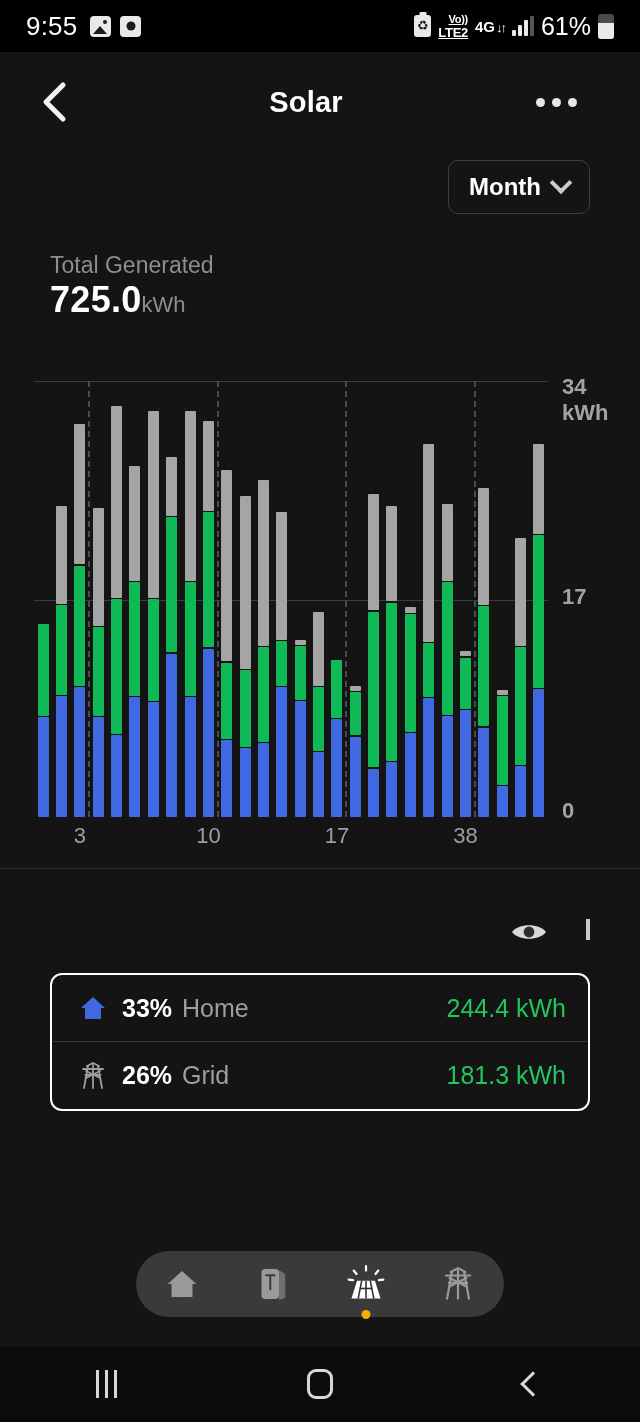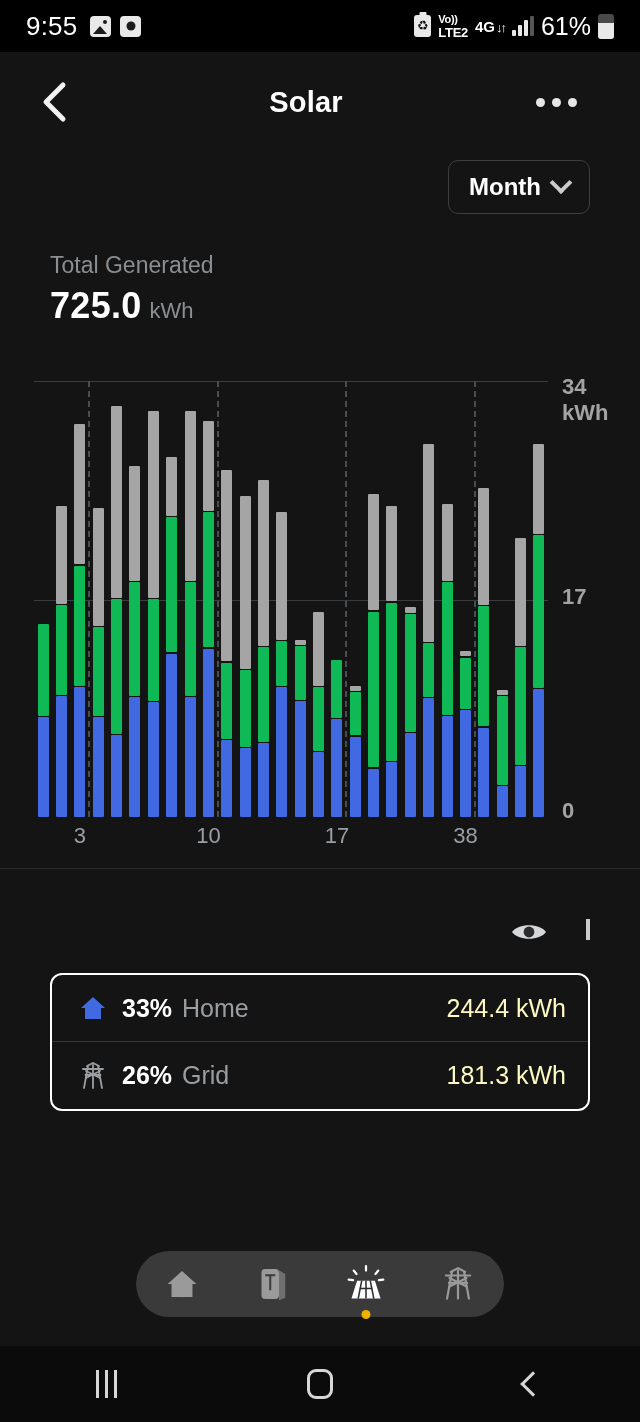--- a/index.html
+++ b/index.html
@@ -52,21 +52,21 @@
     position: relative;
   }
   .sb-batt-alt::before {
     content: ""; position: absolute; top: -3px; left: 50%; transform: translateX(-50%);
     width: 7px; height: 3px; background: #e9e9e9; border-radius: 1px 1px 0 0;
   }
   .sb-batt-alt::after {
     content: "\267B"; position: absolute; inset: 0;
     color: #141414; font-size: 13px; line-height: 22px; text-align: center;
   }
-  .sb-volte { line-height: 1; text-align: left; }
+  .sb-volte { line-height: 1; text-align: right; text-decoration: underline; }
   .sb-volte .t1 { font-size: 11px; font-weight: 700; letter-spacing: -.3px; display: block; }
   .sb-volte .t2 { font-size: 13px; font-weight: 700; letter-spacing: -.3px; display: block; margin-top: 1px; }
   .sb-4g { line-height: 1; text-align: center; display: flex; align-items: flex-end; gap: 1px;}
   .sb-4g .g { font-size: 15px; font-weight: 700; }
   .sb-4g .arrows { font-size: 13px; font-weight: 700; letter-spacing: -2px; }
   .sb-signal { display: flex; align-items: flex-end; gap: 2px; height: 20px; }
   .sb-signal i { display:block; width: 4px; background: #e9e9e9; border-radius: 1px; }
   .sb-signal i:nth-child(1){ height: 6px; }
   .sb-signal i:nth-child(2){ height: 11px; }
   .sb-signal i:nth-child(3){ height: 16px; }
@@ -108,21 +108,21 @@
     border: 1px solid #3c3f42; border-radius: 10px;
     background: transparent;
     color: #fff; font-size: 24px; font-weight: 700;
     padding: 12px 20px; display: flex; align-items: center; gap: 12px;
     font-family: "Liberation Sans", sans-serif;
     cursor: pointer;
   }
   .chev-d { width: 16px; height: 16px; border-right: 4px solid #c9cbcd; border-bottom: 4px solid #c9cbcd;
             transform: rotate(45deg) translate(-3px,-3px); }
   .tot-label { color: #8a8f94; font-size: 23px; padding: 0 50px; margin-top: 38px; font-weight: 400;}
-  .tot-value { padding: 0 50px; margin-top: 6px; display: flex; align-items: baseline; gap: 8px; }
+  .tot-value { padding: 0 50px; display: flex; align-items: baseline; }
   .tot-num { color: #fff; font-size: 36px; font-weight: 700; letter-spacing: .3px;}
   .tot-unit { color: #8a8f94; font-size: 22px; }
 
   
   .chart-wrap { position: absolute; top: 378px; left: 0; width: 640px; height: 470px; }
   .plot {
     position: absolute; left: 34px; top: 3px;
     width: 514px; height: 436px;
   }
   .gridline { position: absolute; left: 0; right: 0; height: 1px; background: #3a3d40; }
@@ -165,21 +165,21 @@
   }
   .row {
     display: flex; align-items: center;
     height: 67px; padding: 0 22px;
     border-bottom: 1px solid #32353a;
   }
   .row:last-child { border-bottom: 0; }
   .row-icon { width: 38px; display: flex; align-items: center; justify-content: center; }
   .row-pct { color: #fff; font-size: 25px; font-weight: 700; margin-left: 10px; }
   .row-name { color: #9a9fa4; font-size: 25px; margin-left: 10px; }
-  .row-val { margin-left: auto; color: #fef9c3; font-size: 25px; }
+  .row-val { margin-left: auto; color: #22c55e; font-size: 25px; }
 
   
   .ico-home { width: 26px; height: 26px; }
   .ico-pw { width: 24px; height: 28px; }
   .ico-grid { width: 28px; height: 28px; }
 
   
   .tabbar {
     position: absolute; top: 1251px; left: 136px;
     width: 368px; height: 66px;

